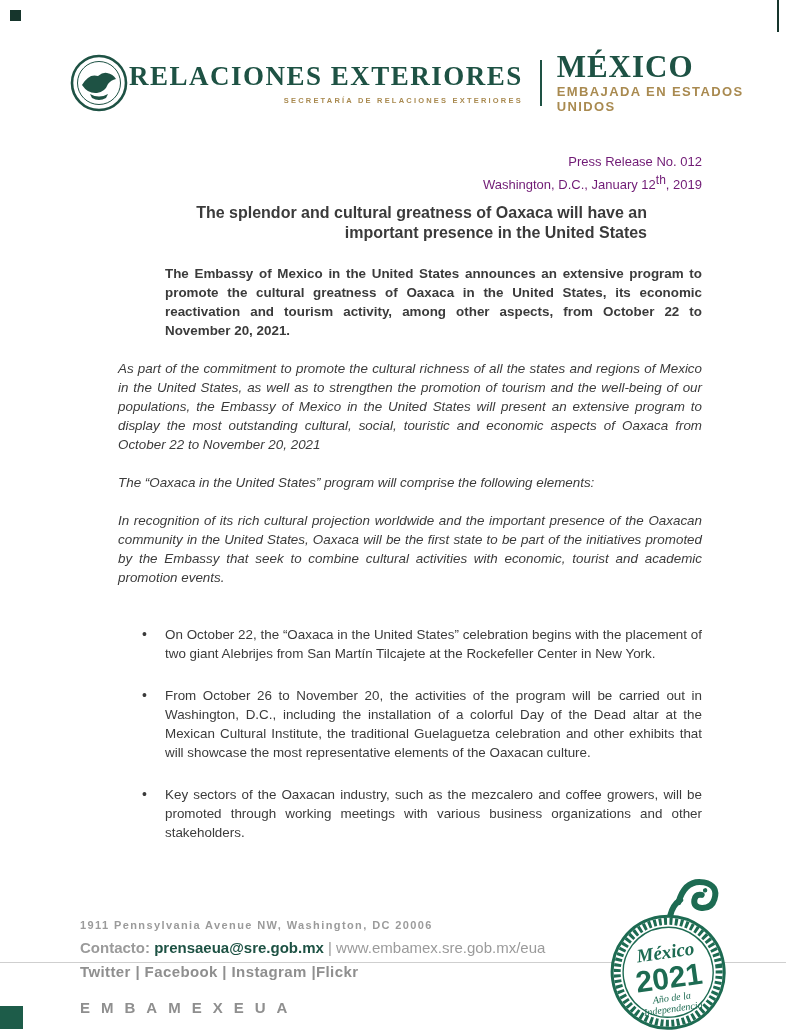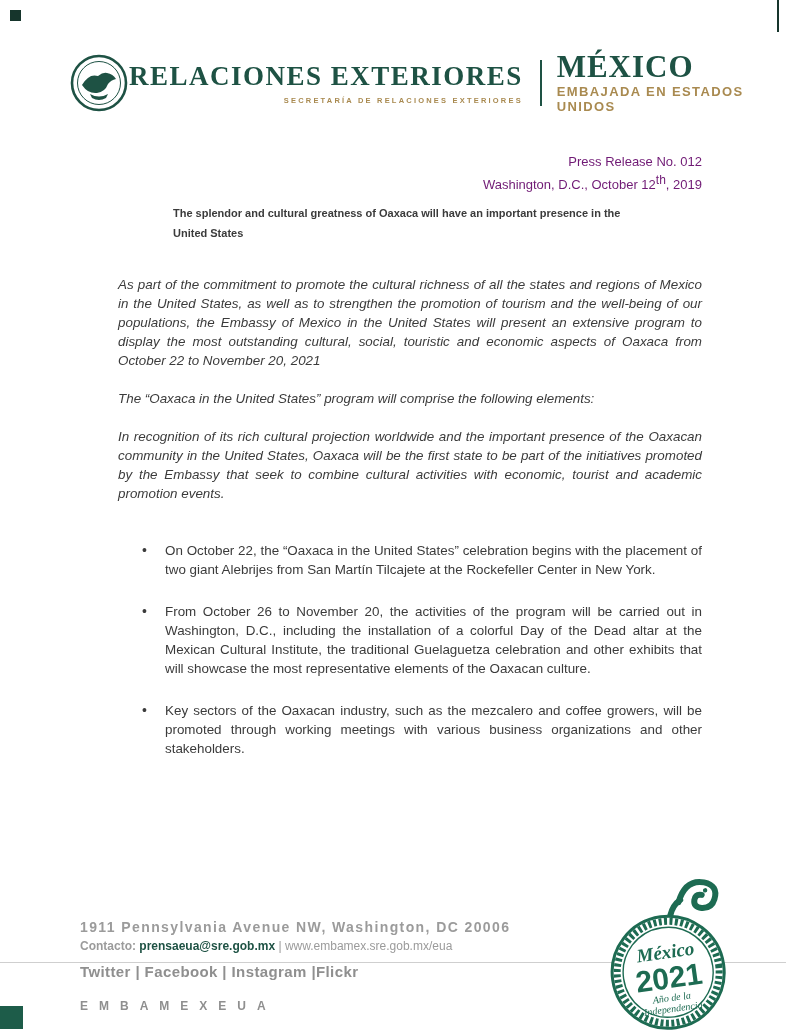--- a/index.html
+++ b/index.html
@@ -34,39 +34,39 @@
     color:#1e5244; font-size:31px; font-weight:700; letter-spacing:1px; line-height:30px;
   }
   .embassy-subtitle { color:#a98a50; font-size:13px; font-weight:bold; letter-spacing:1.4px; margin-top:2px; }
 
   
   .meta { position:absolute; top:152px; right:84px; text-align:right; font-size:13px; line-height:19px; color:#701a75; }
   .meta sup { font-size:12px; }
 
   
   .content { position:absolute; top:203px; left:118px; width:584px; font-size:13.4px; line-height:19px; }
-  .doc-title { font-weight:bold; text-align:left; width:474px; margin:0 auto 32px auto; font-size:11px; line-height:20px; }
+  .doc-title { font-weight:bold; text-align:right; width:474px; margin:0 auto 21px auto; font-size:16px; line-height:20px; }
   .lead { font-weight:bold; text-align:justify; margin-left:47px; margin-bottom:19px; }
   .para { text-align:justify; margin-bottom:19px;font-style:italic; }
   .bullets { list-style:none; margin-top:38px; }
   .bullets li { position:relative; padding-left:47px; text-align:justify; margin-bottom:23px; }
   .bullets li::before { content:"\2022"; position:absolute; left:24px; top:0; font-size:14px; }
 
   
   .footer-address {
     position:absolute; left:80px; top:919px;
-    color:#9b9b9b; font-weight:bold; font-size:14px; letter-spacing:1.4px;
+    color:#9b9b9b; font-weight:bold; font-size:11px; letter-spacing:1.4px;
   }
-  .footer-contact { position:absolute; left:80px; top:939px; font-size:12px; font-weight:bold; color:#9b9b9b; }
+  .footer-contact { position:absolute; left:80px; top:939px; font-size:15px; font-weight:bold; color:#9b9b9b; }
   .footer-contact .email { color:#1e5244; text-decoration:none; }
   .footer-contact .sep { font-weight:normal; color:#9b9b9b; }
   .footer-contact .web { color:#9b9b9b; text-decoration:none; font-weight:normal; }
   .footer-line { position:absolute; left:0; top:962px; width:786px; height:1px; background:#cfcfcf; }
   .footer-social { position:absolute; left:80px; top:963px; font-size:15px; font-weight:bold; color:#8f8f8f; letter-spacing:0.4px; }
-  .footer-handle { position:absolute; left:80px; top:999px; font-size:12px; font-weight:bold; color:#8f8f8f; letter-spacing:11px; }
+  .footer-handle { position:absolute; left:80px; top:999px; font-size:15px; font-weight:bold; color:#8f8f8f; letter-spacing:11px; }
 
   
   .emblem { position:absolute; right:34px; top:866px; width:160px; height:168px; }
 </style>
 </head>
 <body>
 
 <div class="corner-tl"></div>
 <div class="edge-tr"></div>
 <div class="corner-bl"></div>
@@ -86,25 +86,26 @@
   </span>
   <span class="header-divider"></span>
   <span>
     <div class="embassy-title">MÉXICO</div>
     <div class="embassy-subtitle">EMBAJADA EN ESTADOS UNIDOS</div>
   </span>
 </div>
 
 <div class="meta">
   <div>Press Release No. 012</div>
-  <div><span>Washington, D.C., October 12</span><sup>th</sup><span>, 2019</span></div>
+  <div><span>Washington, D.C., January 12</span><sup>th</sup><span>, 2019</span></div>
 </div>
 
 <div class="content">
   <div class="doc-title">The splendor and cultural greatness of Oaxaca will have an important presence in the United States</div>
+  <p class="lead">The Embassy of Mexico in the United States announces an extensive program to promote the cultural greatness of Oaxaca in the United States, its economic reactivation and tourism activity, among other aspects, from October 22 to November 20, 2021.</p>
   <p class="para">As part of the commitment to promote the cultural richness of all the states and regions of Mexico in the United States, as well as to strengthen the promotion of tourism and the well-being of our populations, the Embassy of Mexico in the United States will present an extensive program to display the most outstanding cultural, social, touristic and economic aspects of Oaxaca from October 22 to November 20, 2021</p>
   <p class="para">The “Oaxaca in the United States” program will comprise the following elements:</p>
   <p class="para">In recognition of its rich cultural projection worldwide and the important presence of the Oaxacan community in the United States, Oaxaca will be the first state to be part of the initiatives promoted by the Embassy that seek to combine cultural activities with economic, tourist and academic promotion events.</p>
   <ul class="bullets">
     <li>On October 22, the “Oaxaca in the United States” celebration begins with the placement of two giant Alebrijes from San Martín Tilcajete at the Rockefeller Center in New York.</li>
     <li>From October 26 to November 20, the activities of the program will be carried out in Washington, D.C., including the installation of a colorful Day of the Dead altar at the Mexican Cultural Institute, the traditional Guelaguetza celebration and other exhibits that will showcase the most representative elements of the Oaxacan culture.</li>
     <li>Key sectors of the Oaxacan industry, such as the mezcalero and coffee growers, will be promoted through working meetings with various business organizations and other stakeholders.</li>
   </ul>
 </div>
 

